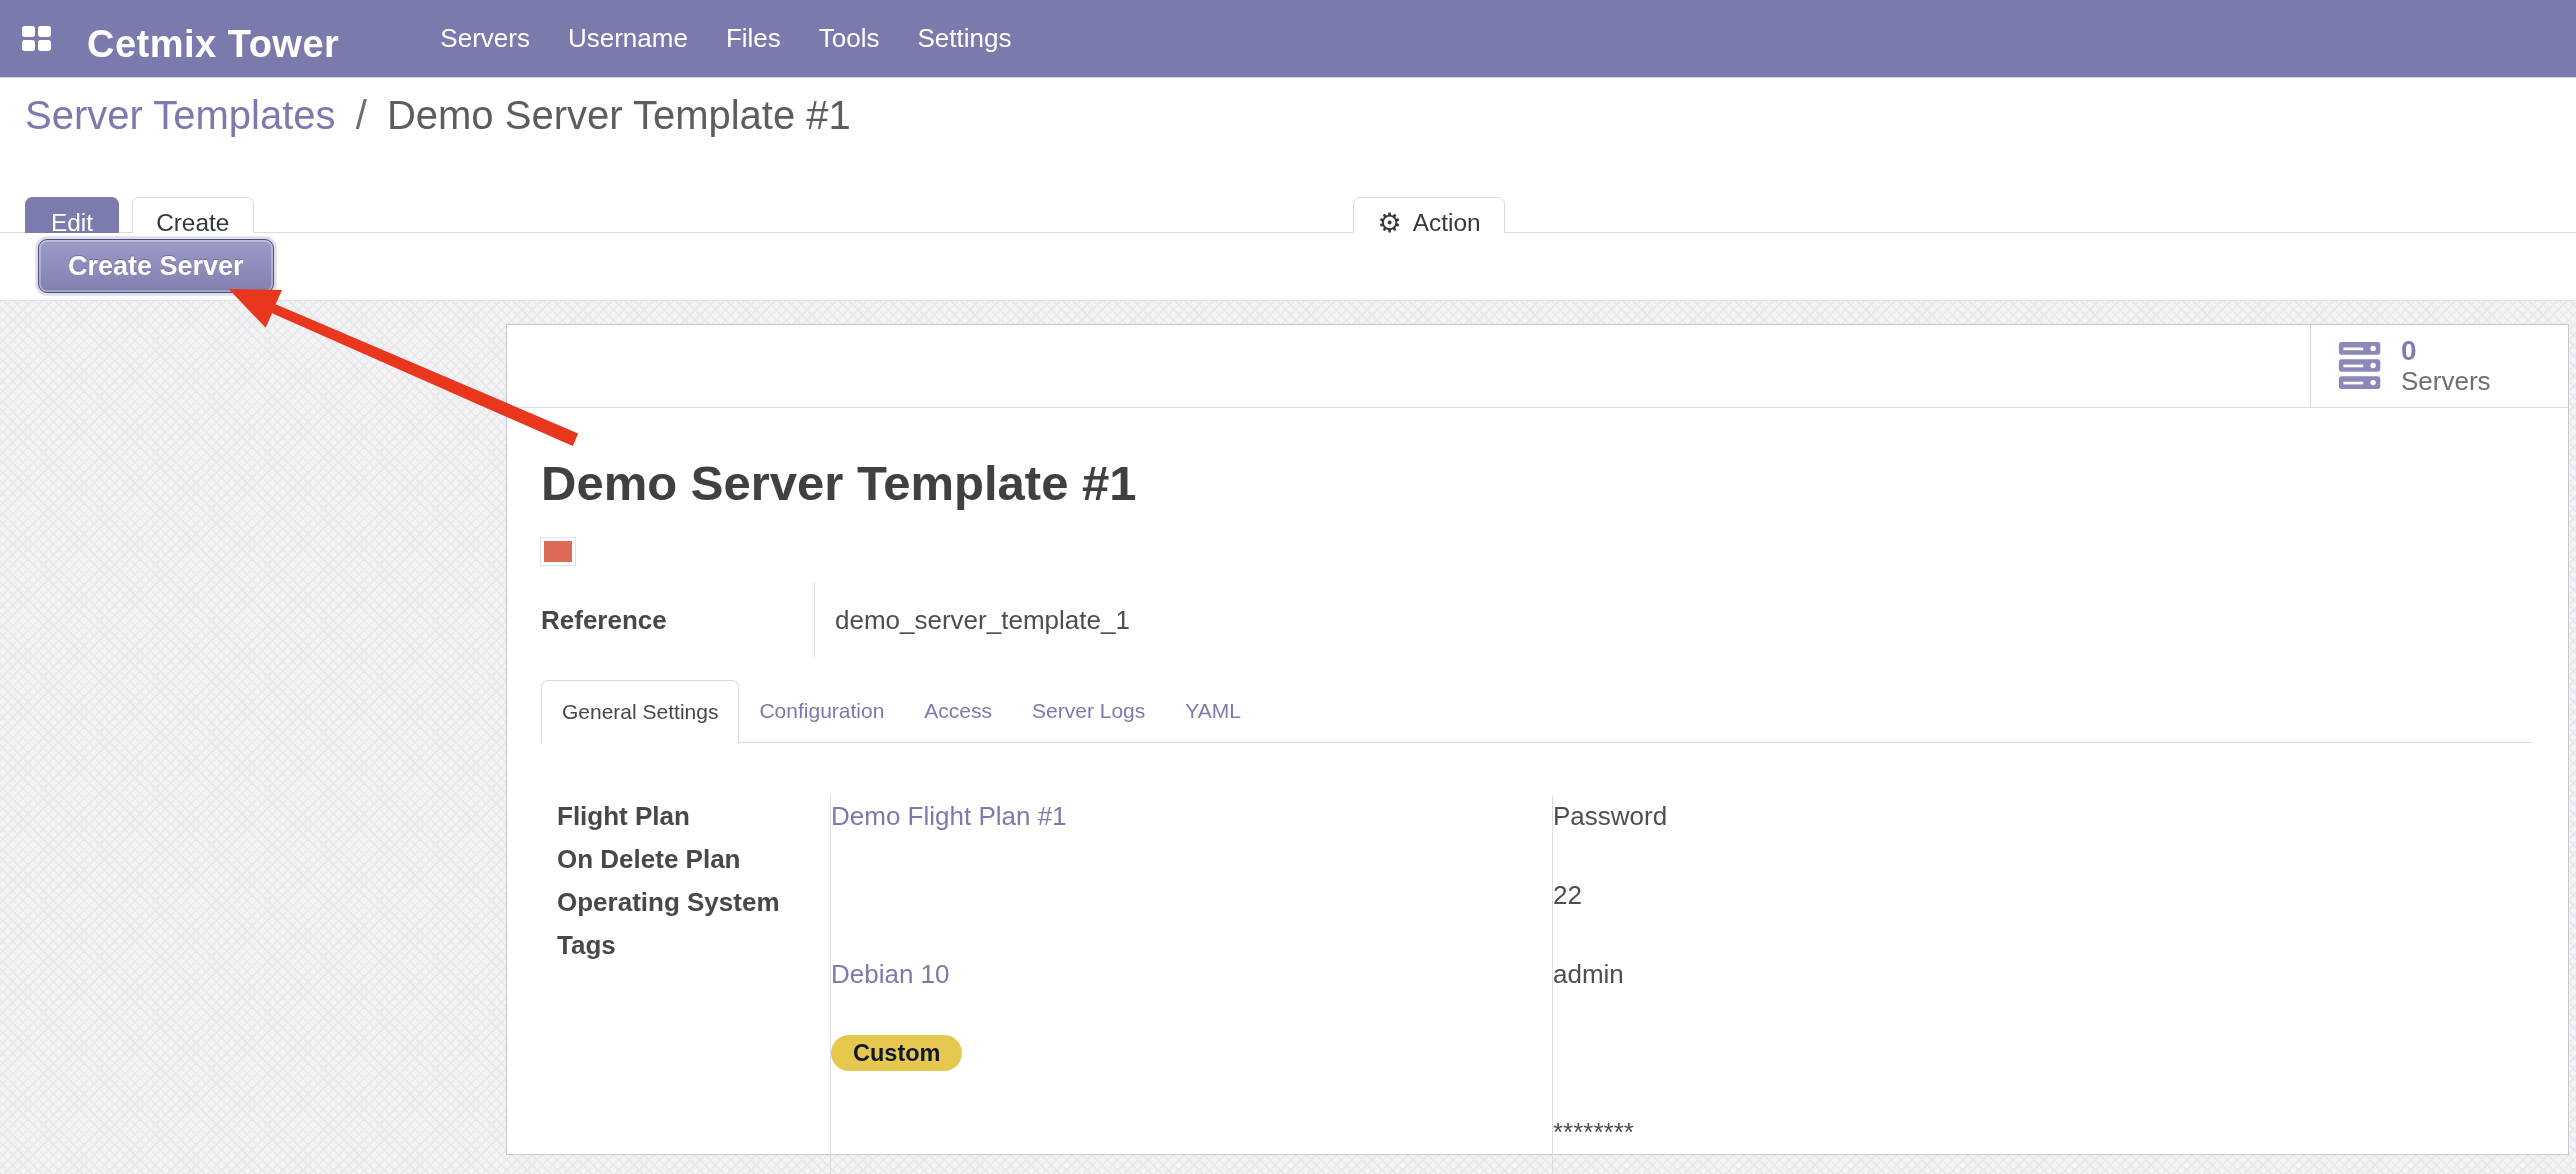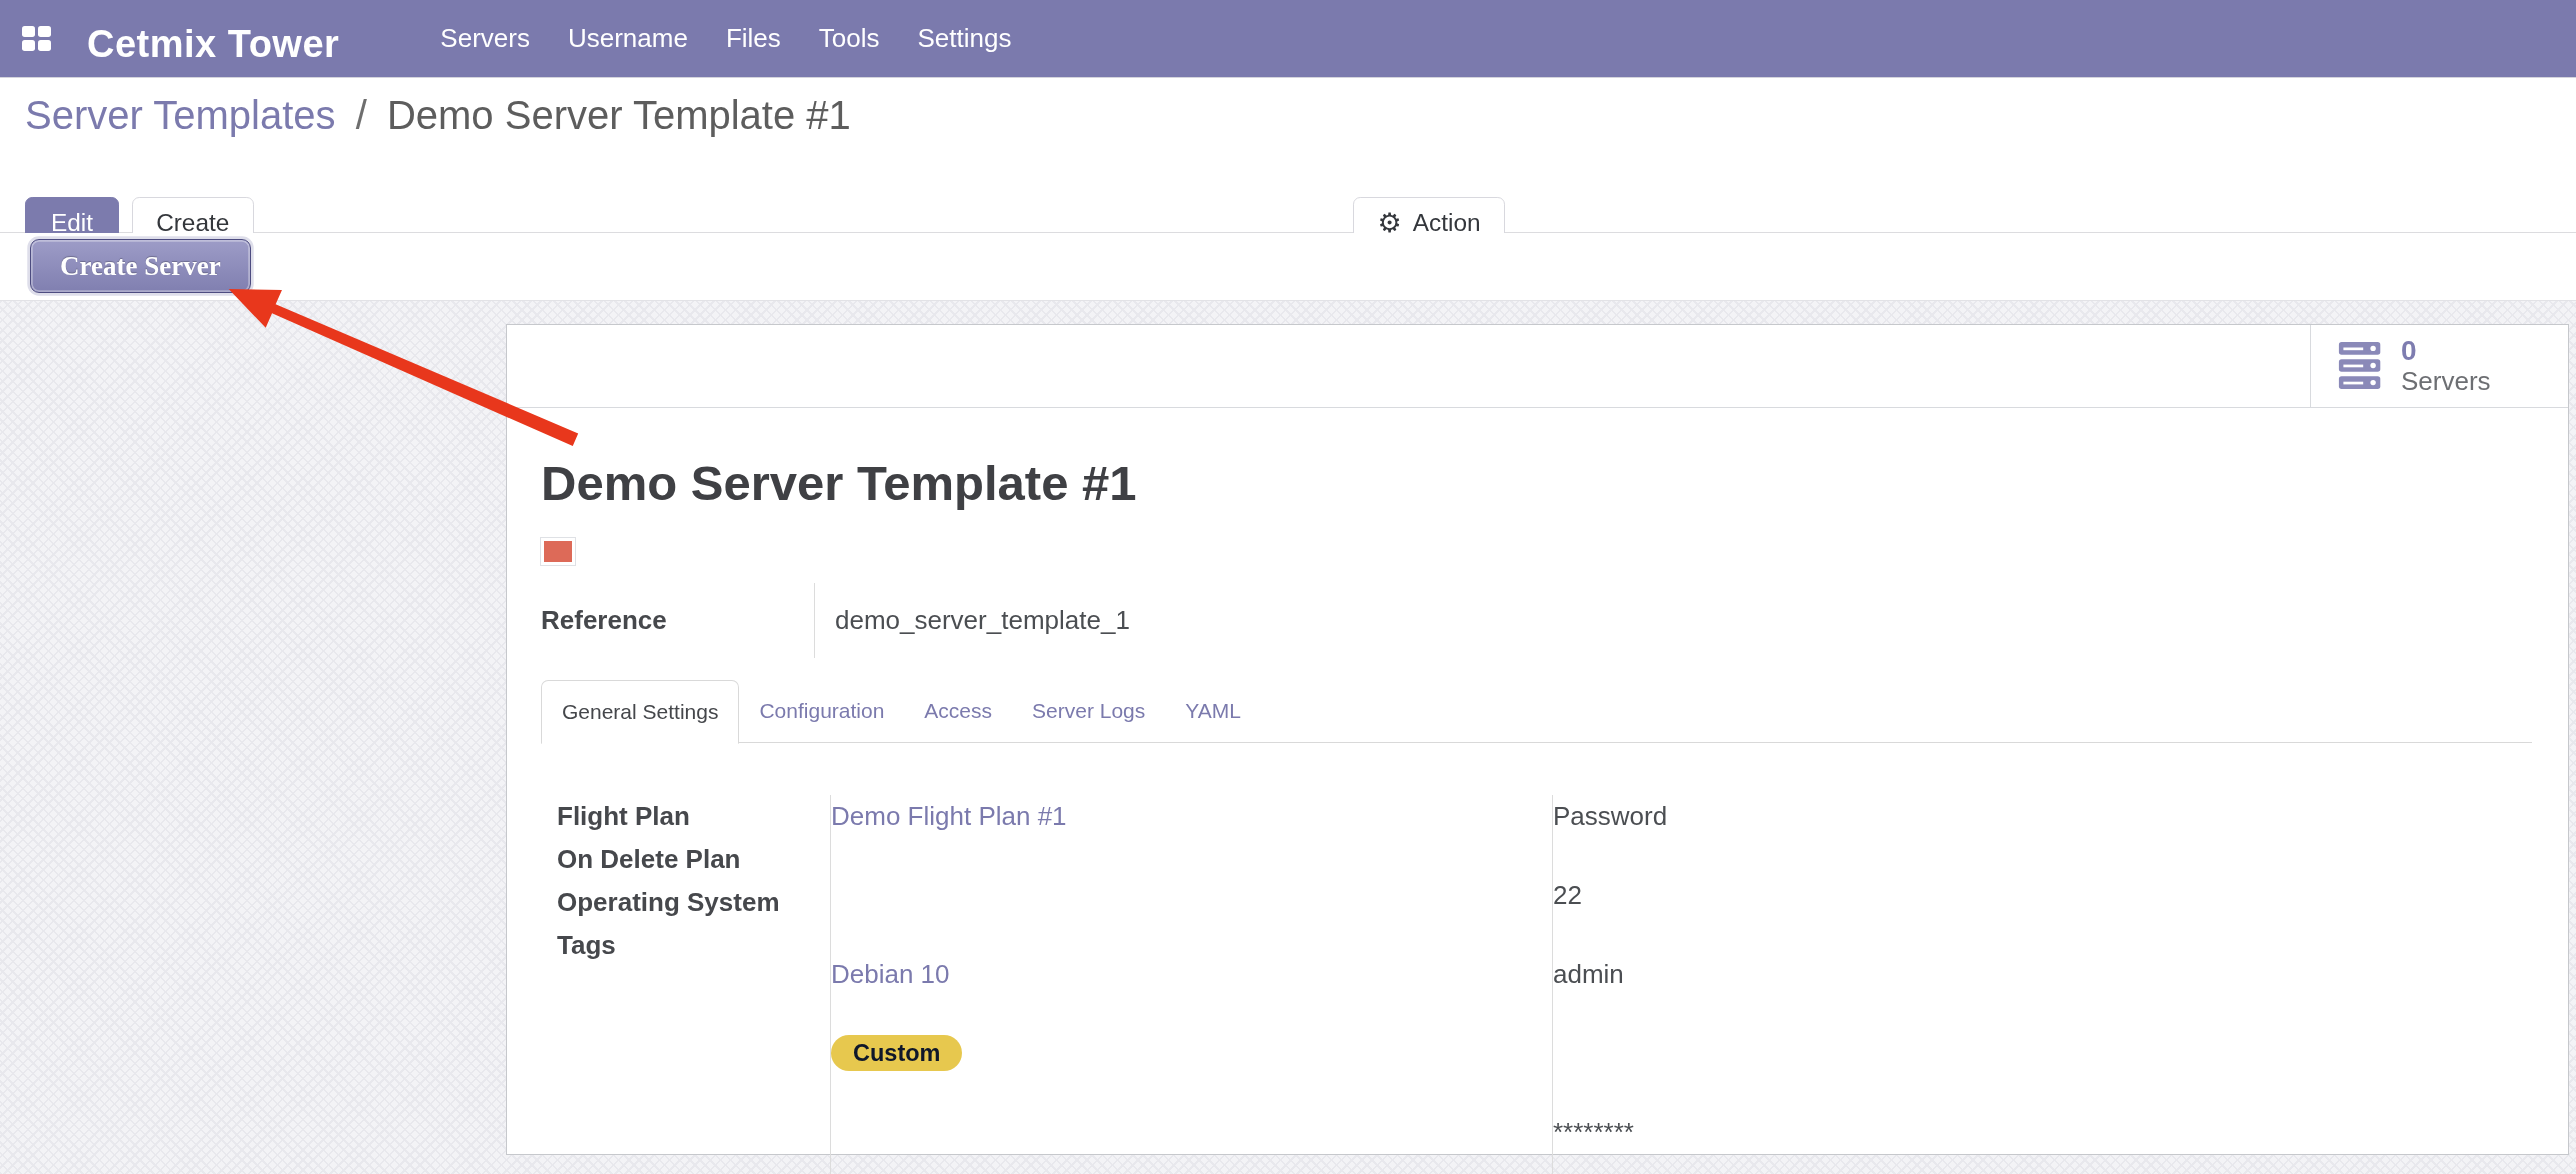--- a/index.html
+++ b/index.html
@@ -27,23 +27,23 @@
   .cp-left-buttons { position:absolute; top:85px; left:25px; display:flex; gap:12.6px; }
   .btn { font-size:24.4px; height:52px; display:inline-flex; align-items:center;
          border-radius:7.2px; cursor:pointer; border:1.8px solid transparent;margin-top:34px; }
   .btn-primary { background:#7c7bad; color:#ffffff; padding:0 25px; border-color:#7c7bad; }
   .btn-plain { background:#ffffff; color:#34373c; padding:0 23.5px; border-color:#d8d8de; }
   .action-btn { position:absolute; top:85px; left:1353px; }
   .action-btn .gear { font-size:27px; margin-right:11px; line-height:1; }
 
   
   .button-strip { position:relative; height:67px; background:#ffffff; }
-  .create-server-btn { position:absolute; left:30px; top:6.3px; height:54px; padding:0 29px;
+  .create-server-btn { position:absolute; left:38px; top:6.3px; height:54px; padding:0 29px;
         font-size:27px; font-weight:bold; color:#ffffff; cursor:pointer;
-        font-family:Liberation Serif, serif;
+        font-family:Liberation Sans, sans-serif;
         background:linear-gradient(#9d9cc7, #807fb0);
         border:1.8px solid #4d4c80; border-radius:9px;
         box-shadow:inset 0 0 0 1.8px rgba(255,255,255,0.35), 0 0 0 2.7px rgba(124,123,173,0.25);
         text-shadow:0 -0.9px 0.9px rgba(0,0,0,0.25); }
 
   
   .content-area { position:relative; height:874px; background-color:#f3f3f6;
         border-top:1.8px solid #e2e2e6;
         background-image:
           repeating-linear-gradient(45deg,  #e8e8ed 0 1.8px, transparent 1.8px 7.2px),

